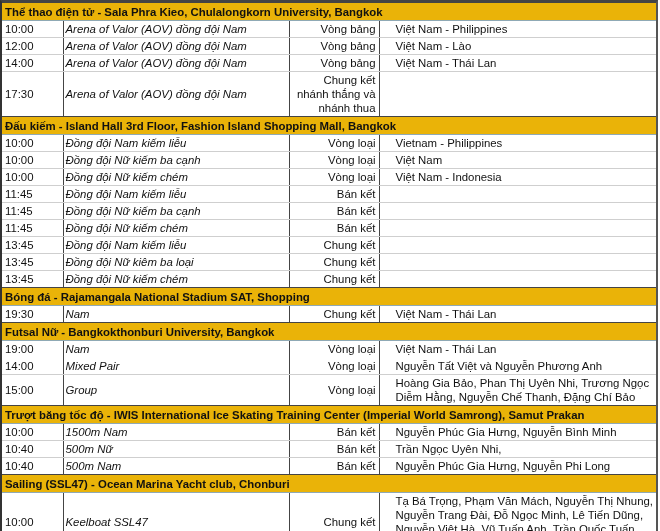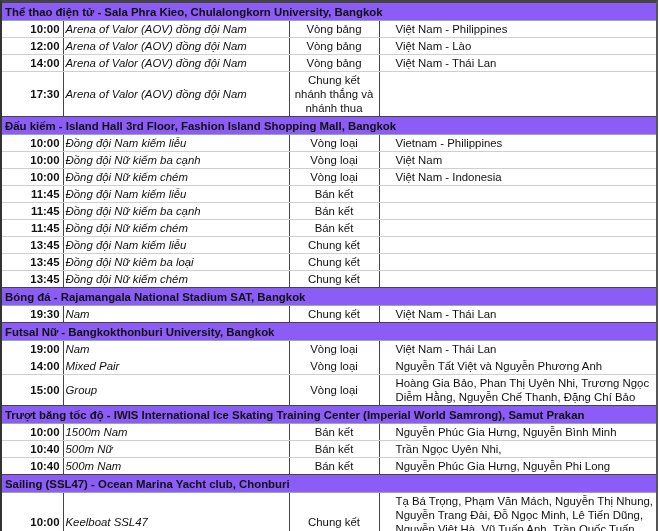--- a/index.html
+++ b/index.html
@@ -9,31 +9,31 @@
     border-left: 2px solid #333; border-right: 2px solid #555; border-top: 2px solid #444;
     font-family: "Liberation Sans", sans-serif; font-size: 11.4px; color: #111;
     box-sizing: border-box;
   }
   table { border-collapse: collapse; width: 100%; table-layout: fixed; }
   col.c-time { width: 61px; }
   col.c-event { width: 226px; }
   col.c-round { width: 90px; }
   col.c-team { width: auto; }
   tr.section td {
-    background: #8b5cf6; font-weight: bold; padding: 1px 3px;
+    background: #eab308; font-weight: bold; padding: 1px 3px;
     border-top: 1px solid #444; border-bottom: 1px solid #8fa9b5;
     height: 15px; line-height: 14px; white-space: nowrap;
   }
   tr.row td {
     background: #fff; border-bottom: 1px solid #cfcfcf;
     line-height: 14px; padding: 1px 3px; vertical-align: middle;
   }
-  tr.row td.time { text-align: right; font-weight: bold; }
+  tr.row td.time { text-align: left; }
   tr.row td.event { border-left: 1px solid #444; padding-left: 2px; font-style: italic; }
-  tr.row td.round { border-left: 1px solid #444; text-align: center; }
+  tr.row td.round { border-left: 1px solid #444; text-align: right; }
   tr.row td.team { border-left: 1px solid #444; padding-left: 16px; }
   tr.row.last td { border-bottom: none; }
   tr.row { height: 17px; }
 </style>
 </head>
 <body>
 
 <div class="sheet">
   <table>
     <colgroup>
@@ -121,21 +121,21 @@
           <td class="round">Chung kết</td>
           <td class="team"></td>
         </tr>
         <tr class="row last">
           <td class="time">13:45</td>
           <td class="event">Đồng đội Nữ kiếm chém</td>
           <td class="round">Chung kết</td>
           <td class="team"></td>
         </tr>
         <tr class="section">
-          <td colspan="4">Bóng đá - Rajamangala National Stadium SAT, Bangkok</td>
+          <td colspan="4">Bóng đá - Rajamangala National Stadium SAT, Shopping</td>
         </tr>
         <tr class="row last">
           <td class="time">19:30</td>
           <td class="event">Nam</td>
           <td class="round">Chung kết</td>
           <td class="team">Việt Nam - Thái Lan</td>
         </tr>
         <tr class="section">
           <td colspan="4">Futsal Nữ - Bangkokthonburi University, Bangkok</td>
         </tr>

